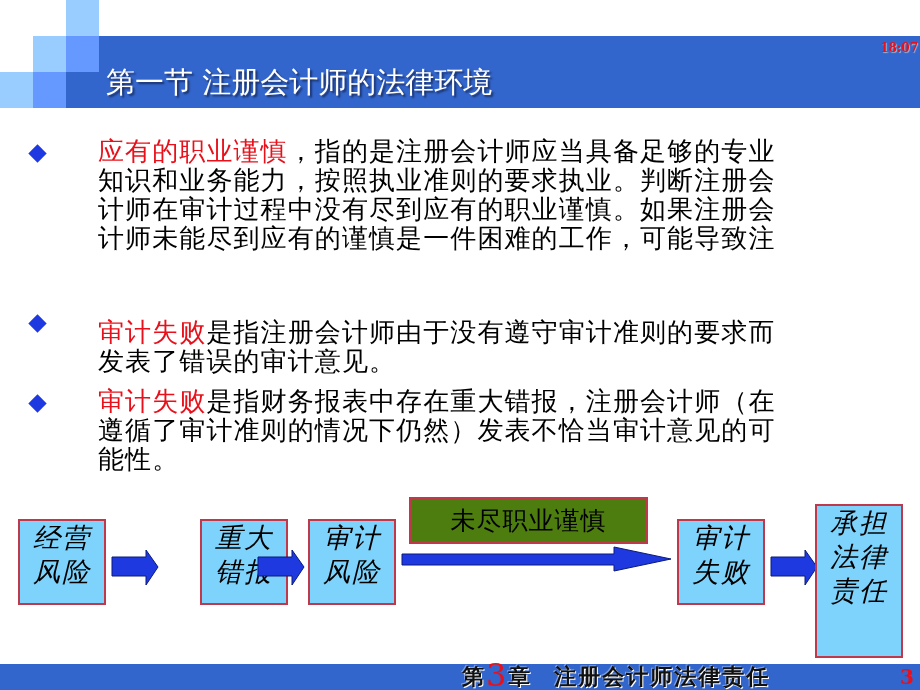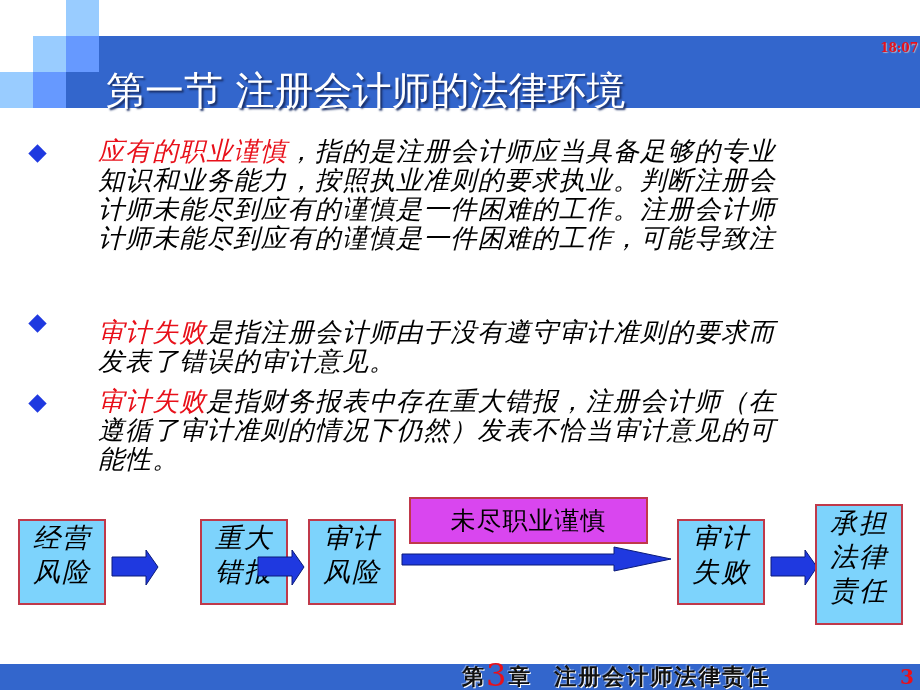--- a/index.html
+++ b/index.html
@@ -13,22 +13,22 @@
   .sq.mid { background: #6699ff; }
   .title-bar {
     position: absolute; left: 99px; top: 36px; width: 821px; height: 72px;
     background: #3366cc;
   }
   .title-bar-ext {
     position: absolute; left: 66px; top: 72px; width: 33px; height: 36px;
     background: #3366cc;
   }
   .title {
-    position: absolute; left: 106px; top: 69px;
-    color: #ffffff; font-size: 39px; line-height: 44px; letter-spacing: 0px;
+    position: absolute; left: 106px; top: 60px;
+    color: #ffffff; font-size: 29px; line-height: 44px; letter-spacing: 0px;
     text-shadow: 2px 2px 2px #1a2f66;
     white-space: nowrap;
   }
   .clock {
     position: absolute; right: 2px; top: 41px;
     color: #e8101a; font-family: "DejaVu Serif", "Liberation Serif", serif;
     font-weight: bold; font-size: 12px;
     text-shadow: 1px 1px 1px #aab4cc;
   }
   .bullet {
@@ -38,34 +38,34 @@
     position: absolute; left: 31px; width: 13px; height: 13px;
     background: #1f39e0; transform: rotate(45deg);
   }
   .btext {
     position: absolute; left: 98px; width: 800px;
     font-family: "DejaVu Serif", "Liberation Serif", serif;
     font-size: 26px; line-height: 29px; color: #000000;
     letter-spacing: 1.1px;
   }
   .btext .hl { color: #e8101a; }
-  .line { display: block; white-space: nowrap; font-style: italic; }
+  .line { display: block; white-space: nowrap; }
 
   .box {
     position: absolute; background: #7dd3fc; border: 2px solid #c0394a;
     box-sizing: border-box;
     display: flex; flex-direction: column; align-items: center; justify-content: flex-start;
     font-family: "DejaVu Serif", "Liberation Serif", serif;
     font-size: 27px; line-height: 34px; color: #000;
     letter-spacing: 2px;
     font-style: italic;
   }
   .ybox {
     position: absolute; left: 409px; top: 497px; width: 239px; height: 47px;
-    background: #d946ef; border: 2px solid #c0394a; box-sizing: border-box;
+    background: #4d7c0f; border: 2px solid #c0394a; box-sizing: border-box;
     display: flex; align-items: center; justify-content: center;
     font-family: "DejaVu Sans", "Liberation Sans", sans-serif;
     font-size: 25px; color: #000; letter-spacing: 1px;
   }
   .arrow { position: absolute; }
   .footer-bar {
     position: absolute; left: 0; top: 664px; width: 920px; height: 26px;
     background: #3366cc;
   }
   .footer-title {
@@ -98,21 +98,21 @@
 <div class="title-bar"></div>
 <div class="title-bar-ext"></div>
 <div class="title">第一节 注册会计师的法律环境</div>
 <div class="clock">18:07</div>
 
 <div class="bullet">
   <div class="diamond" style="top:147px;"></div>
   <div class="btext" style="top:137px;">
     <span class="line"><span class="hl">应有的职业谨慎</span><span>，指的是注册会计师应当具备足够的专业</span></span>
     <span class="line">知识和业务能力，按照执业准则的要求执业。判断注册会</span>
-    <span class="line">计师未能尽到应有的谨慎是一件困难的工作。注册会计师</span>
+    <span class="line">计师在审计过程中没有尽到应有的职业谨慎。如果注册会</span>
     <span class="line">计师未能尽到应有的谨慎是一件困难的工作，可能导致注</span>
   </div>
 </div>
 
 <div class="bullet">
   <div class="diamond" style="top:317px;"></div>
   <div class="btext" style="top:306px;margin-top:12px;">
     <span class="line"><span class="hl">审计失败</span><span>是指注册会计师由于没有遵守审计准则的要求而</span></span>
     <span class="line">发表了错误的审计意见。</span>
   </div>
@@ -158,21 +158,21 @@
 
 <div class="box" style="left:677px;top:519px;width:88px;height:86px;">
   <span>审计</span>
   <span>失败</span>
 </div>
 
 <svg class="arrow" style="left:769px;top:548px;" width="50" height="40">
   <polygon points="2,9 36,9 36,2 48,19 36,37 36,28 2,28" fill="#1f39e0" stroke="#0a1a7a" stroke-width="1"></polygon>
 </svg>
 
-<div class="box" style="left:815px;top:504px;width:88px;height:121px;">
+<div class="box" style="left:815px;top:504px;width:88px;height:154px;">
   <span>承担</span>
   <span>法律</span>
   <span>责任</span>
 </div>
 
 <div class="footer-bar"></div>
 <div class="footer-title">
   <span>第</span><span class="num">3</span><span>章</span><span class="gap"></span><span>注册会计师法律责任</span>
 </div>
 <div class="page-num">3</div>

